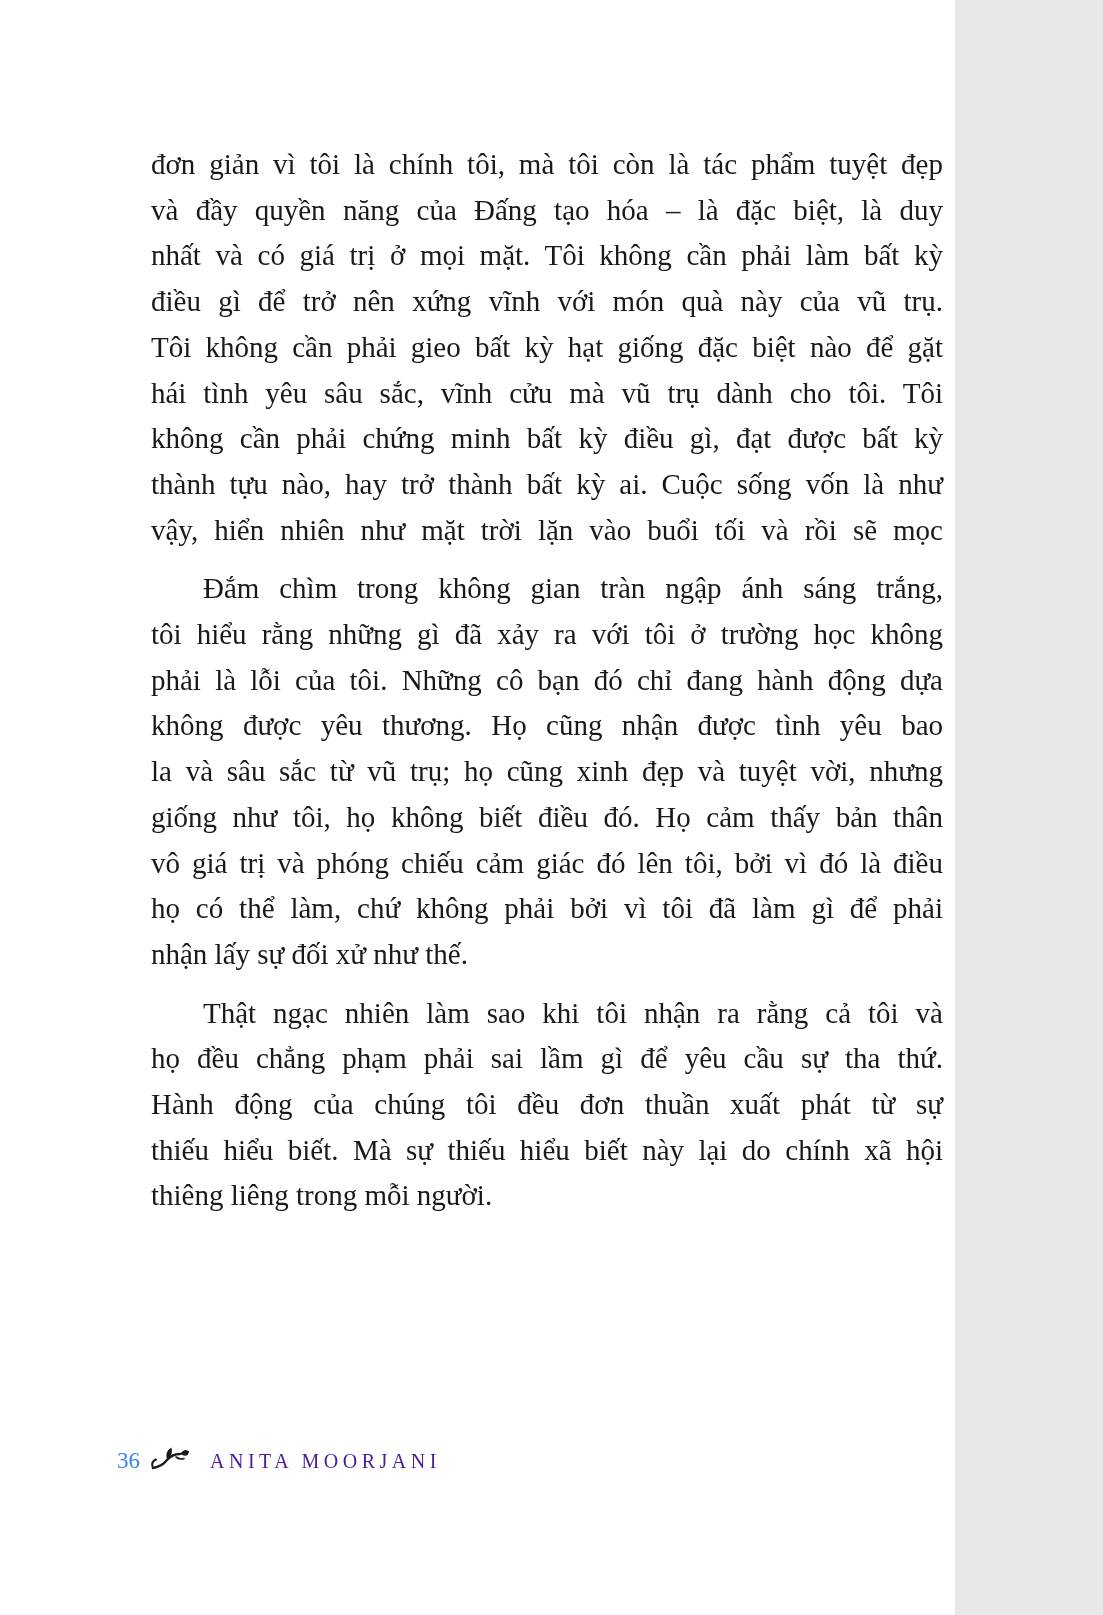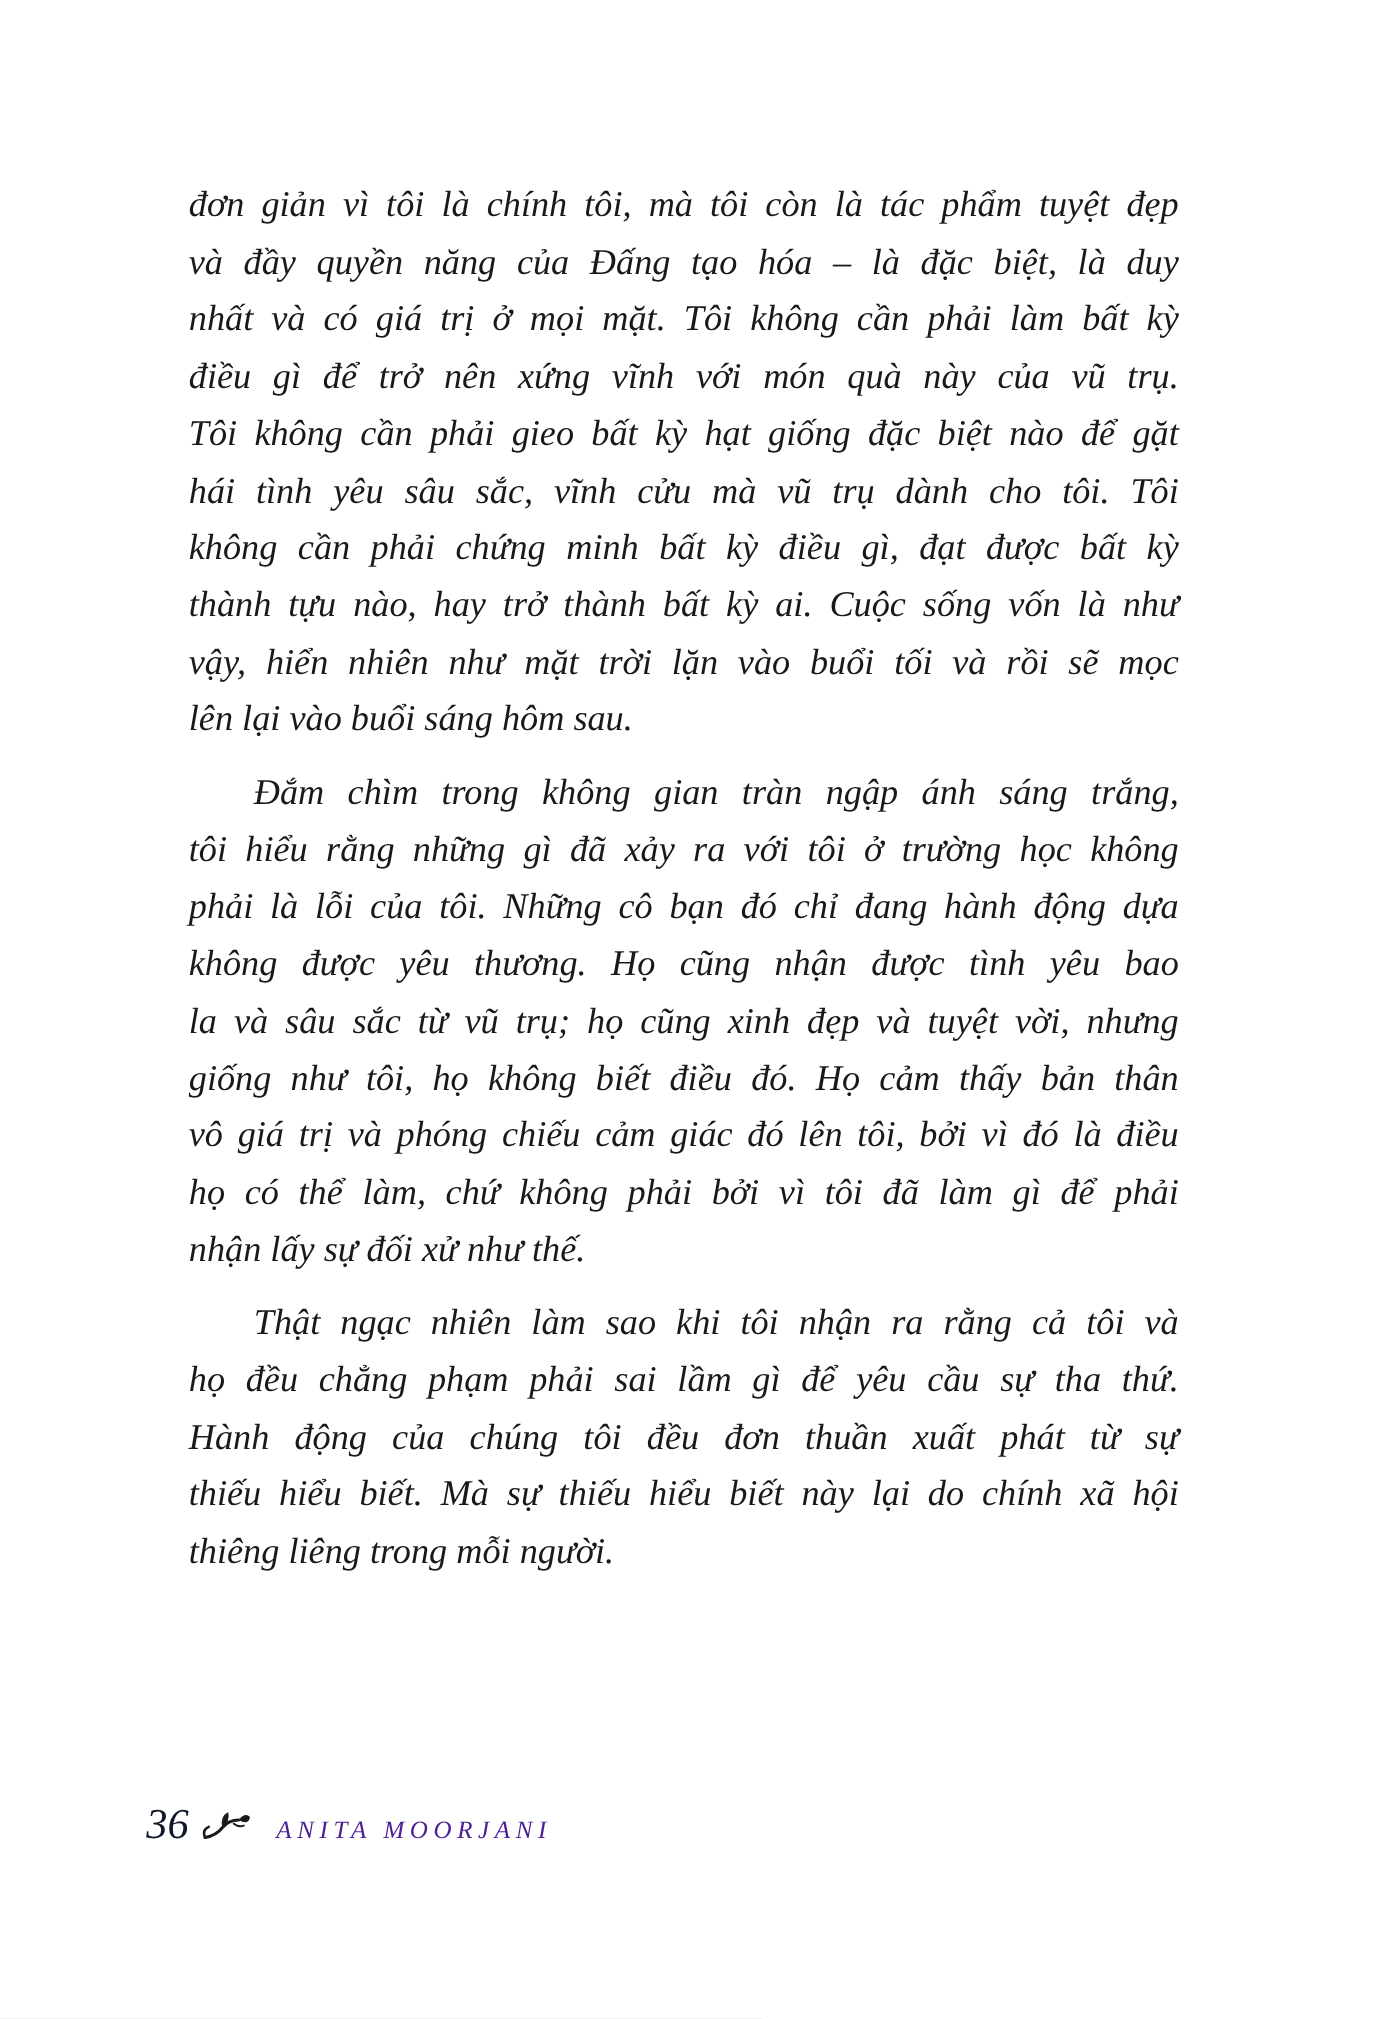--- a/index.html
+++ b/index.html
@@ -2,27 +2,26 @@
 <html><head>
 <meta charset="utf-8">
 <style>
   html, body {
     margin: 0;
     padding: 0;
     background: #e8e8e8;
   }
   .page {
     position: relative;
-    width: 1103px;
+    width: 955px;
     height: 1615px;
     background: #ffffff;
     overflow: hidden;
     font-family: "Liberation Serif", "DejaVu Serif", serif;
     color: #191919;
-    font-style: italic;
   }
   .text-block {
     position: absolute;
     left: 151px;
     top: 142px;
     width: 792px;
     font-size: 29px;
     line-height: 45.7px;
   }
   .paragraph { margin: 0; }
@@ -39,23 +38,23 @@
   }
   .footer {
     position: absolute;
     left: 117px;
     top: 1440px;
     display: flex;
     align-items: baseline;
     white-space: nowrap;
   }
   .page-number {
-    font-size: 34px;
+    font-size: 23px;
     line-height: 40px;
-    color: #0f172a;
+    color: #3b82f6;
   }
   .ornament {
     display: inline-block;
     margin: 0 12px 0 10px;
     transform: translateY(5px);
   }
   .author {
     font-size: 20px;
     letter-spacing: 4.5px;
     color: #4c1d95;
@@ -72,21 +71,20 @@
   <div class="paragraph">
         <div class="line just">đơn giản vì tôi là chính tôi, mà tôi còn là tác phẩm tuyệt đẹp</div>
         <div class="line just">và đầy quyền năng của Đấng tạo hóa – là đặc biệt, là duy</div>
         <div class="line just">nhất và có giá trị ở mọi mặt. Tôi không cần phải làm bất kỳ</div>
         <div class="line just">điều gì để trở nên xứng vĩnh với món quà này của vũ trụ.</div>
         <div class="line just">Tôi không cần phải gieo bất kỳ hạt giống đặc biệt nào để gặt</div>
         <div class="line just">hái tình yêu sâu sắc, vĩnh cửu mà vũ trụ dành cho tôi. Tôi</div>
         <div class="line just">không cần phải chứng minh bất kỳ điều gì, đạt được bất kỳ</div>
         <div class="line just">thành tựu nào, hay trở thành bất kỳ ai. Cuộc sống vốn là như</div>
         <div class="line just">vậy, hiển nhiên như mặt trời lặn vào buổi tối và rồi sẽ mọc</div>
-        <div class="line">lên lại vào buổi sáng hôm sau.</div>
       </div>
       <div class="paragraph">
         <div class="line just indent">Đắm chìm trong không gian tràn ngập ánh sáng trắng,</div>
         <div class="line just">tôi hiểu rằng những gì đã xảy ra với tôi ở trường học không</div>
         <div class="line just">phải là lỗi của tôi. Những cô bạn đó chỉ đang hành động dựa</div>
         <div class="line just">không được yêu thương. Họ cũng nhận được tình yêu bao</div>
         <div class="line just">la và sâu sắc từ vũ trụ; họ cũng xinh đẹp và tuyệt vời, nhưng</div>
         <div class="line just">giống như tôi, họ không biết điều đó. Họ cảm thấy bản thân</div>
         <div class="line just">vô giá trị và phóng chiếu cảm giác đó lên tôi, bởi vì đó là điều</div>
         <div class="line just">họ có thể làm, chứ không phải bởi vì tôi đã làm gì để phải</div>

